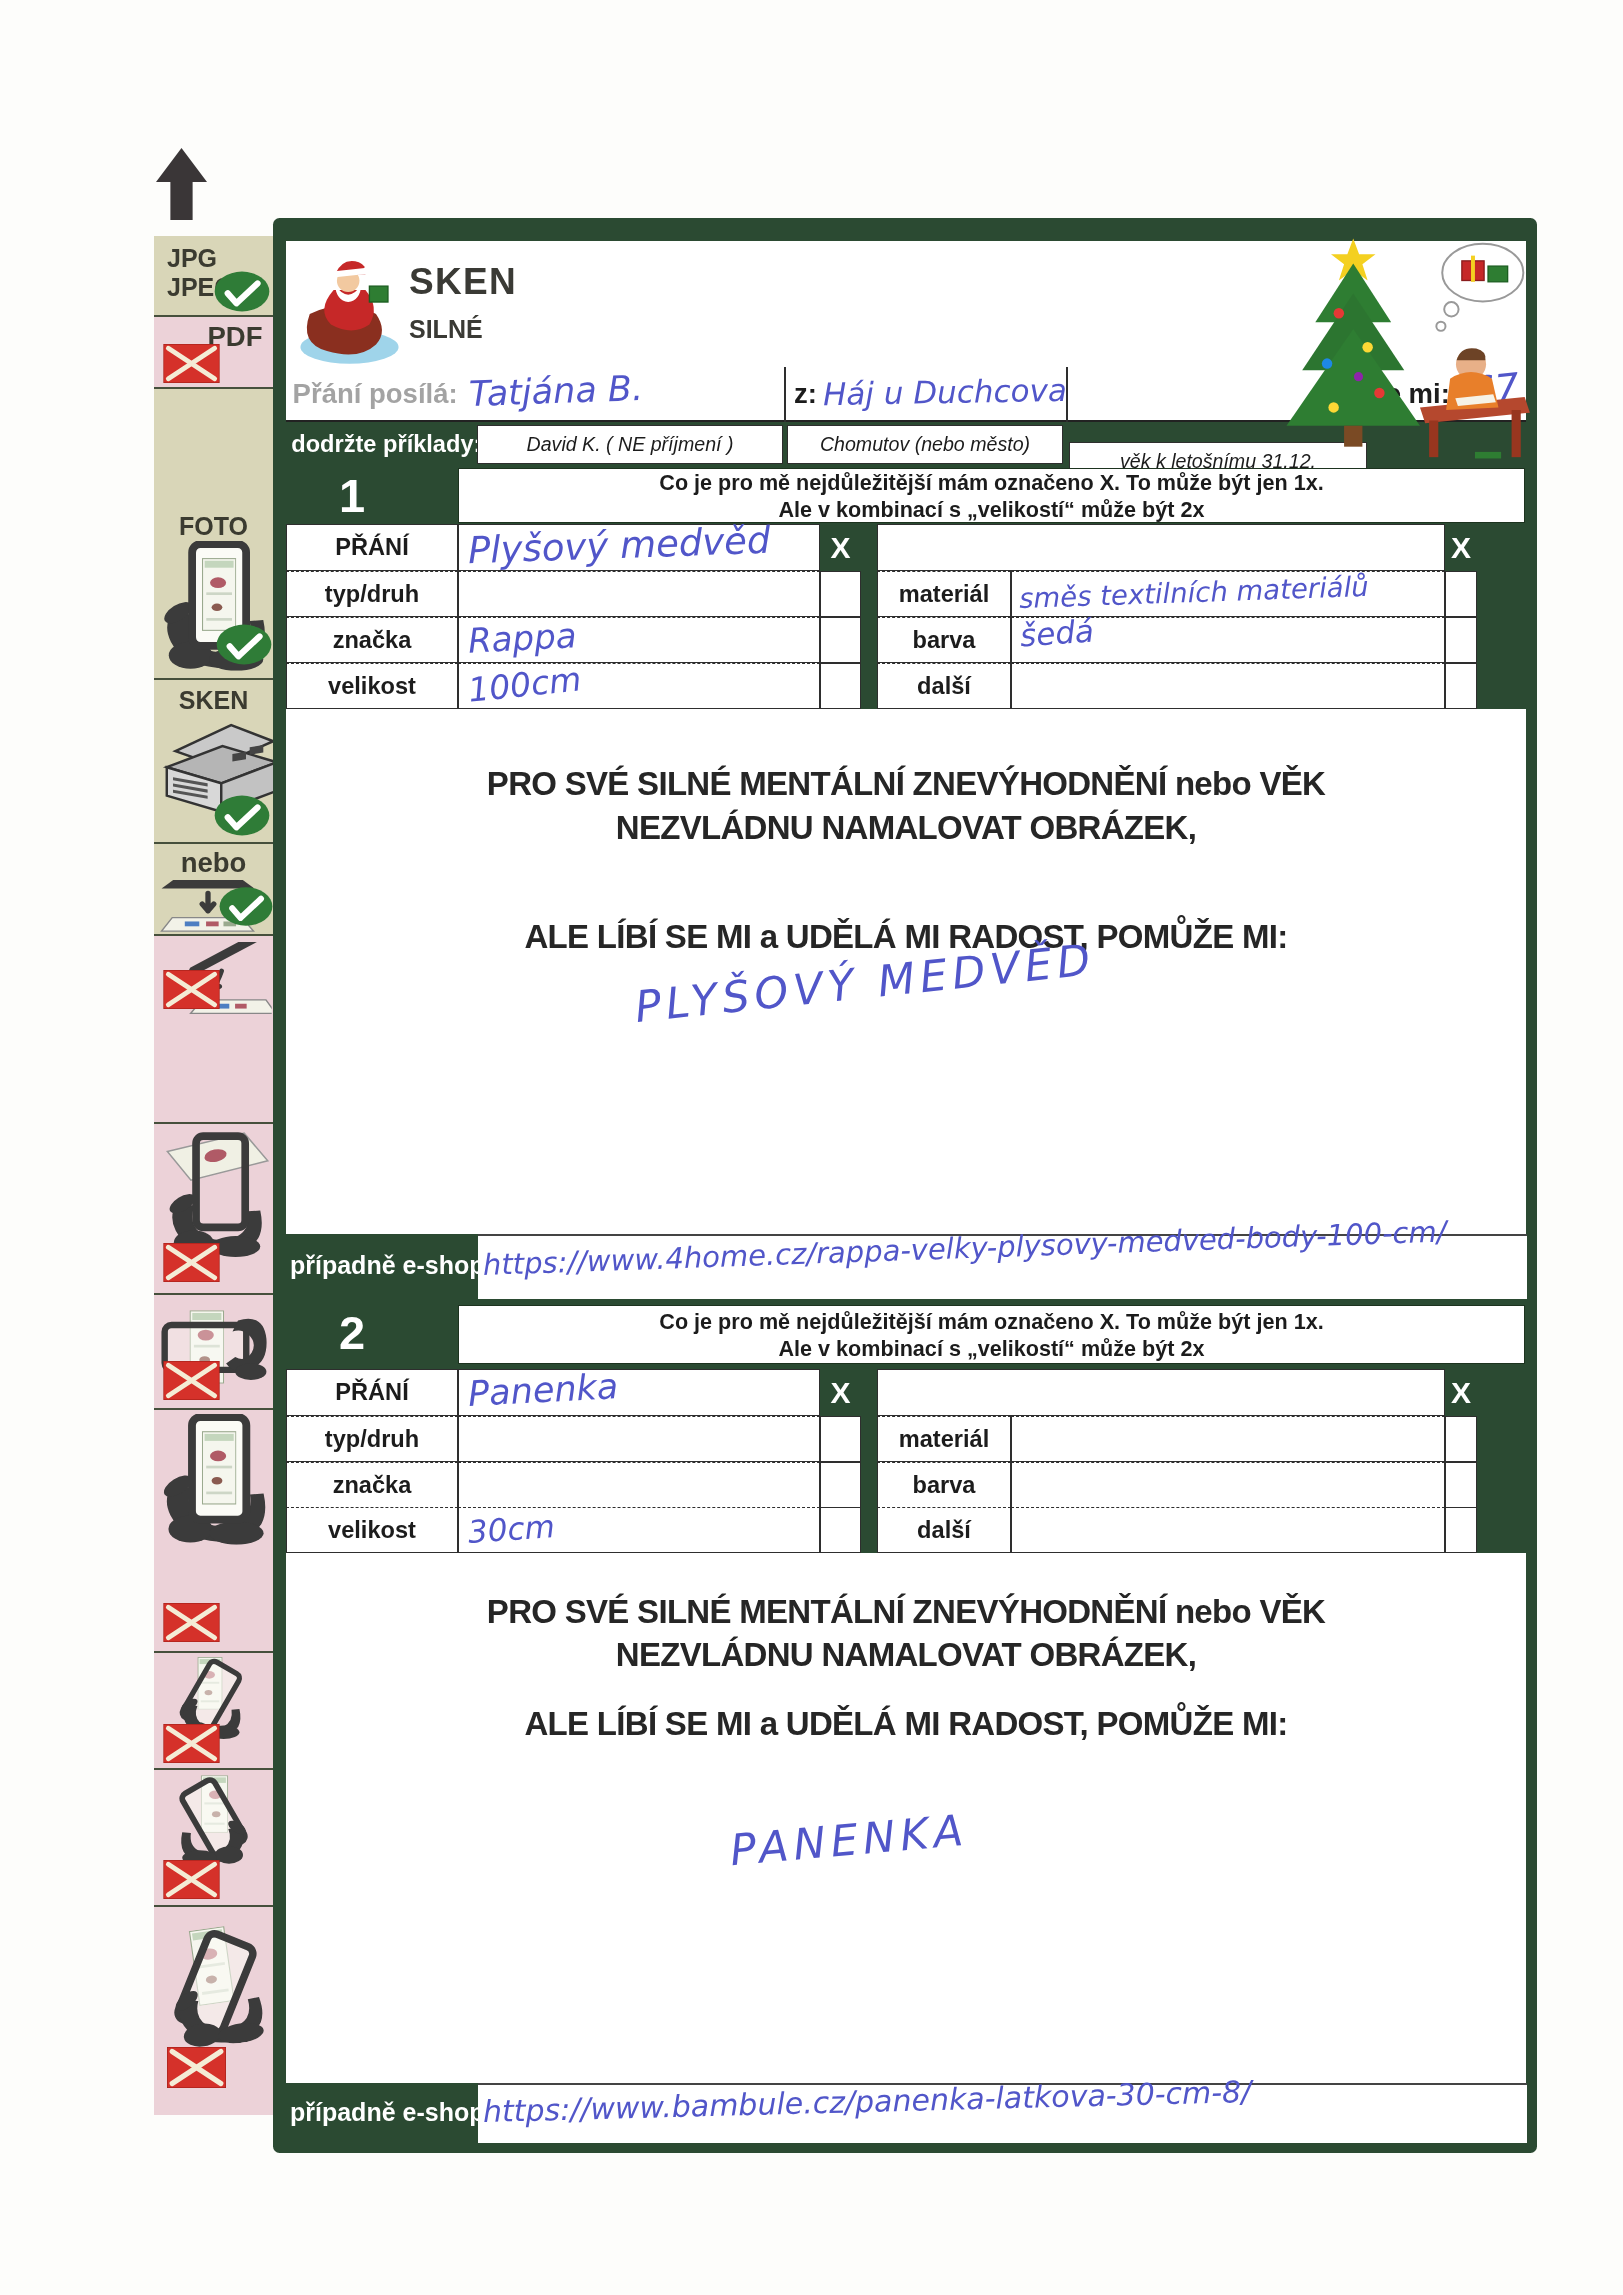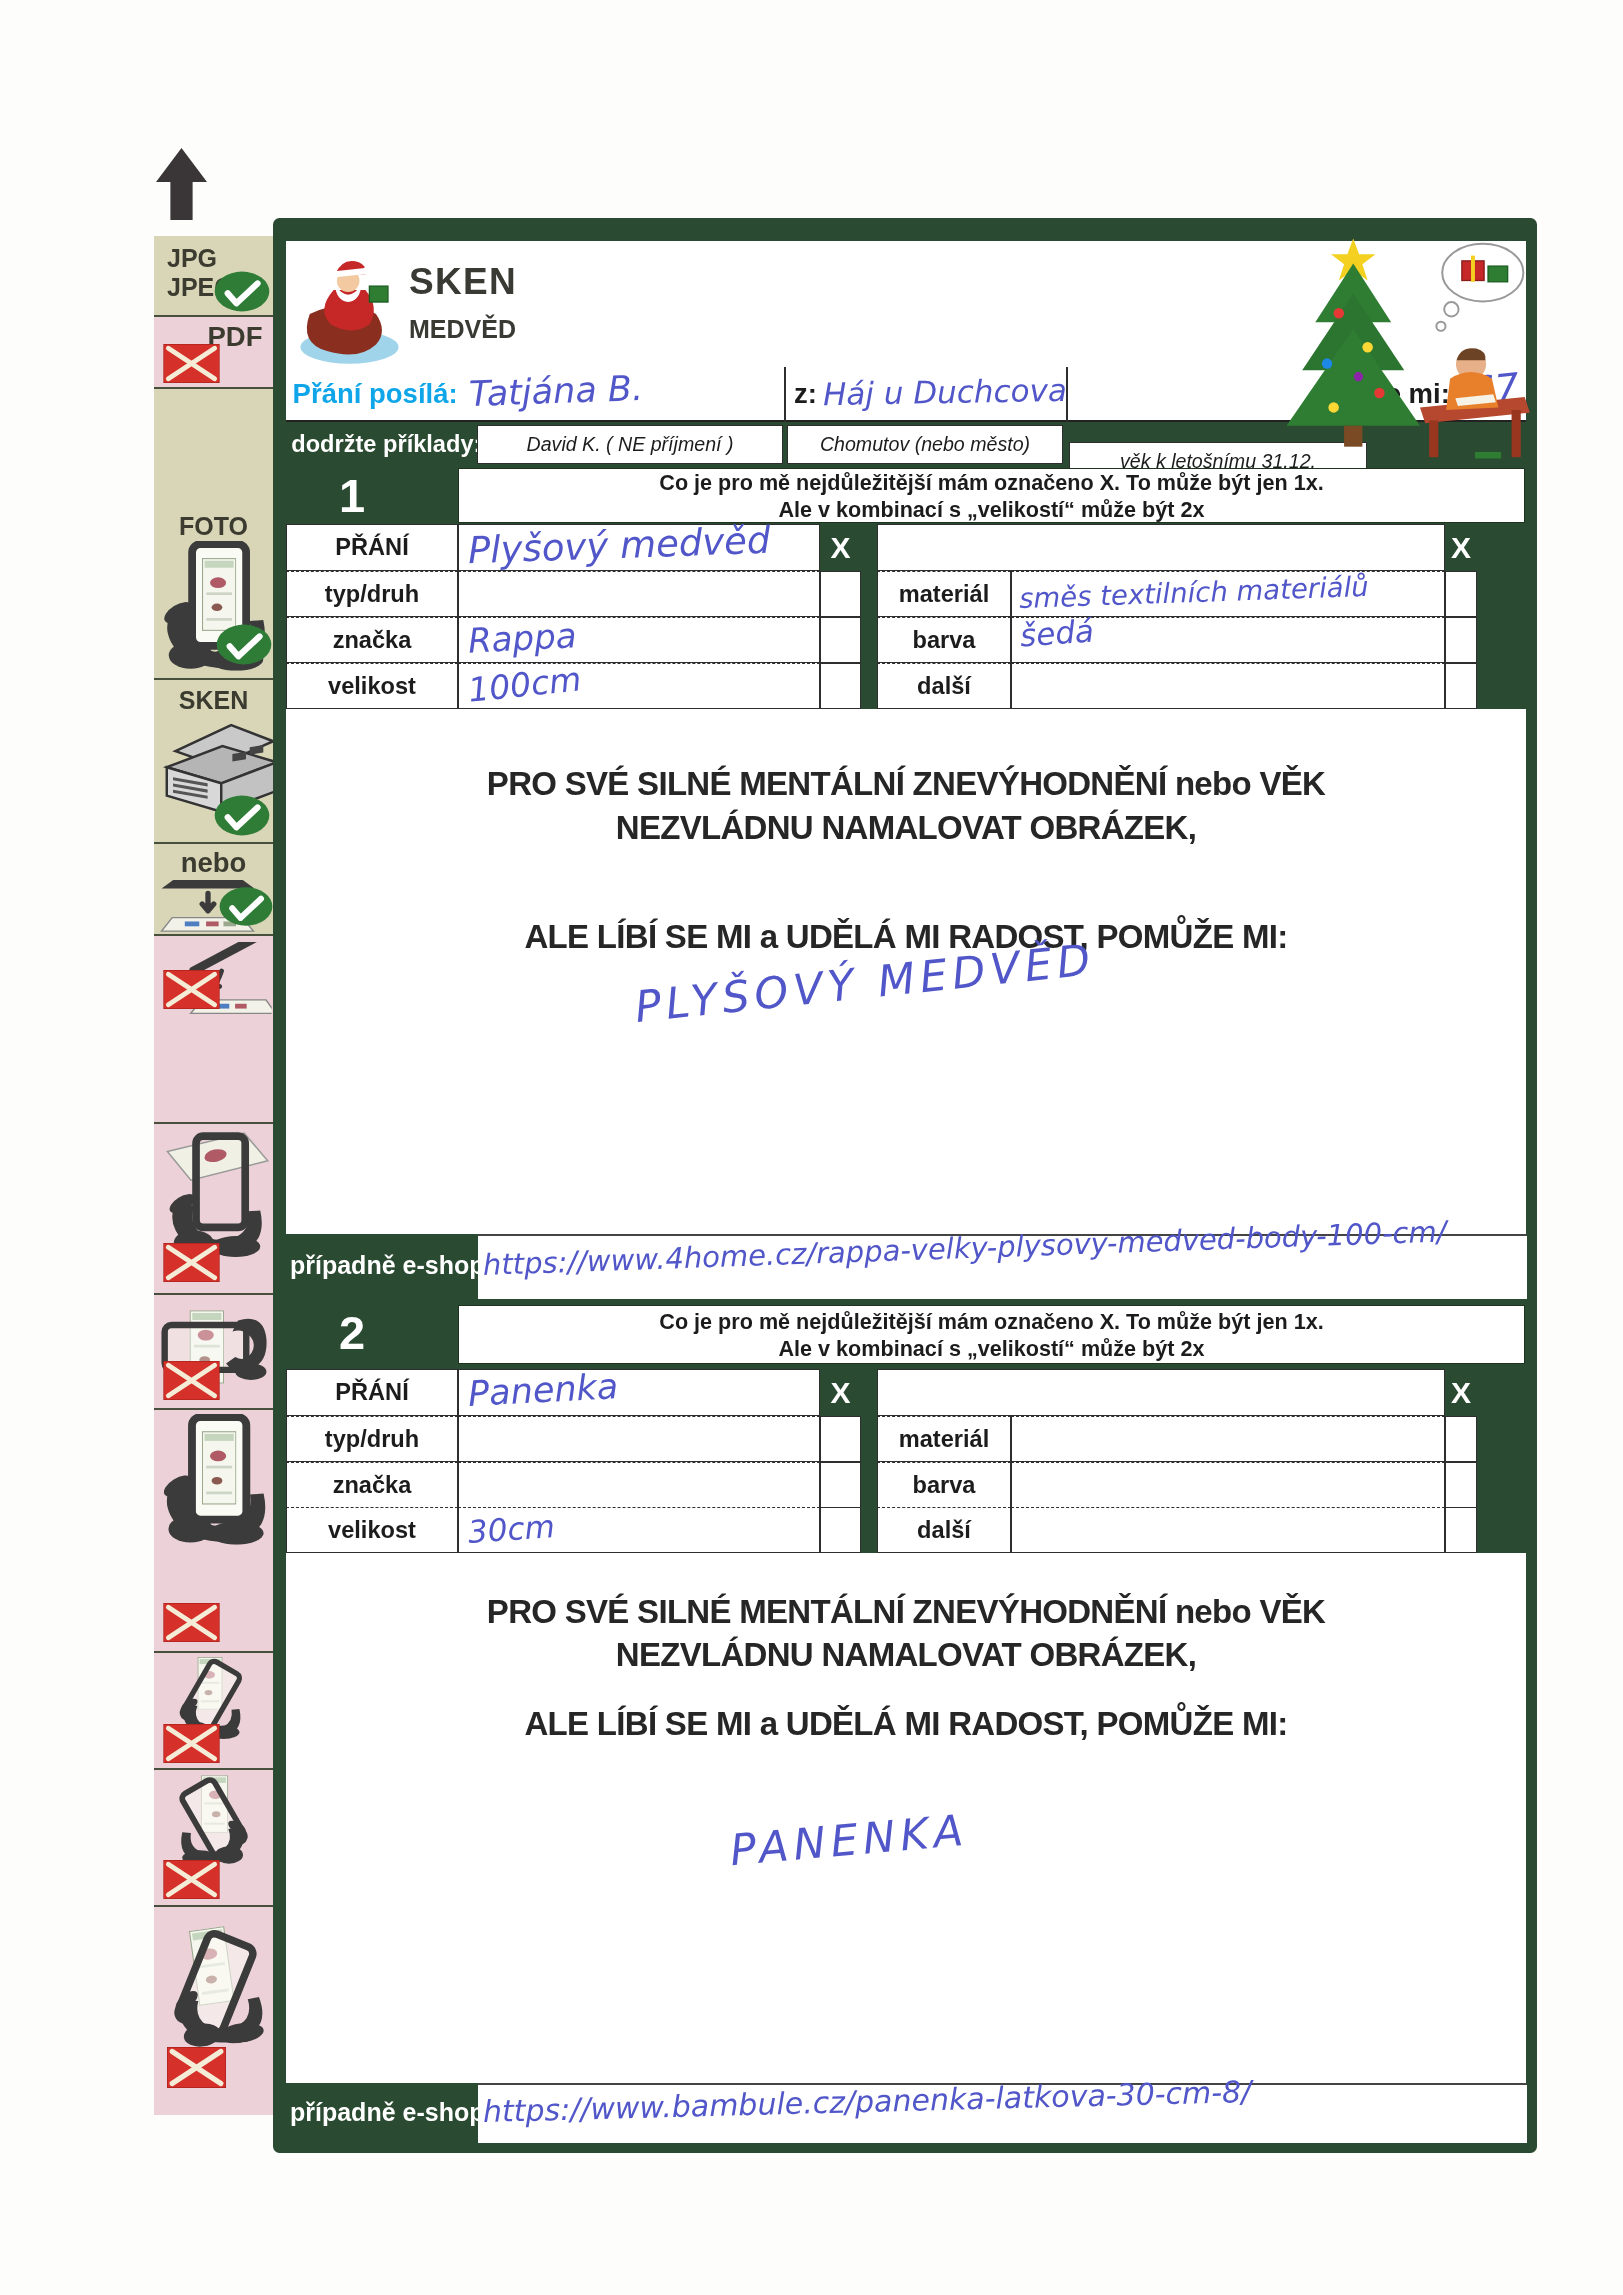--- a/index.html
+++ b/index.html
@@ -326,31 +326,31 @@
 </div>
 
 <div id="frame" class="abs">
 
   <div class="whitebox" style="left:13px;top:23px;width:1240px;height:126px"></div>
   <svg class="abs" style="left:21.6px;top:31px;width:113px;height:116px;z-index:4" viewBox="0 0 170 175">
       <use href="#sym-santa"></use>
     </svg>
   <div class="abs" style="left:136px;top:43px;z-index:4;color:#3a3a35;font-weight:bold">
     <div style="font-size:37px;letter-spacing:1.3px">SKEN</div>
-    <div style="font-size:25px;margin-top:11.8px">MEDVĚD</div>
+    <div style="font-size:25px;margin-top:11.8px">SILNÉ</div>
   </div>
   <svg class="abs" style="left:982px;top:18.3px;width:275px;height:229px;z-index:6" viewBox="0 0 420 350">
       <use href="#sym-tree-scene"></use>
     </svg>
 
   <div class="whitebox" style="left:13px;top:149px;width:1240px;height:55px;border-bottom:2.6px solid #222"></div>
   <div class="divline" style="left:511px;top:149px;width:2px;height:55px"></div>
   <div class="divline" style="left:793px;top:149px;width:2px;height:55px"></div>
   <div class="divline" style="left:1094px;top:149px;width:2px;height:55px"></div>
-  <div class="abs" style="left:19.6px;top:160px;font-weight:bold;font-size:27.5px;color:#0ea5e9;z-index:3">Přání posílá:</div>
+  <div class="abs" style="left:19.6px;top:160px;font-weight:bold;font-size:27.5px;color:#a3a3a3;z-index:3">Přání posílá:</div>
   <div class="abs hand" style="left:196px;top:153px;font-size:35px;transform:rotate(-2deg);z-index:3">Tatjána B.</div>
   <div class="abs" style="left:521px;top:160px;font-weight:bold;font-size:27.5px;color:#1c1c1c;z-index:3">z:</div>
   <div class="abs hand" style="left:550px;top:156px;font-size:31px;transform:rotate(-1deg);z-index:3">Háj u Duchcova</div>
   <div class="abs" style="left:1105px;top:160px;font-weight:bold;font-size:27.5px;color:#1c1c1c;z-index:3">je mi:</div>
   <div class="abs hand" style="left:1198px;top:149px;font-size:38px;transform:rotate(-6deg);z-index:3">67</div>
 
   <div class="greenlab" style="left:18.3px;top:213px;font-size:23.6px">dodržte příklady:</div>
   <div class="exam" style="left:204px;top:207px;width:306px;height:39px">David K. ( NE příjmení )</div>
   <div class="exam" style="left:514px;top:207px;width:276px;height:39px">Chomutov (nebo město)</div>
   <div class="exam" style="left:796px;top:224px;width:298px;height:39px">věk k letošnímu 31.12.</div>

